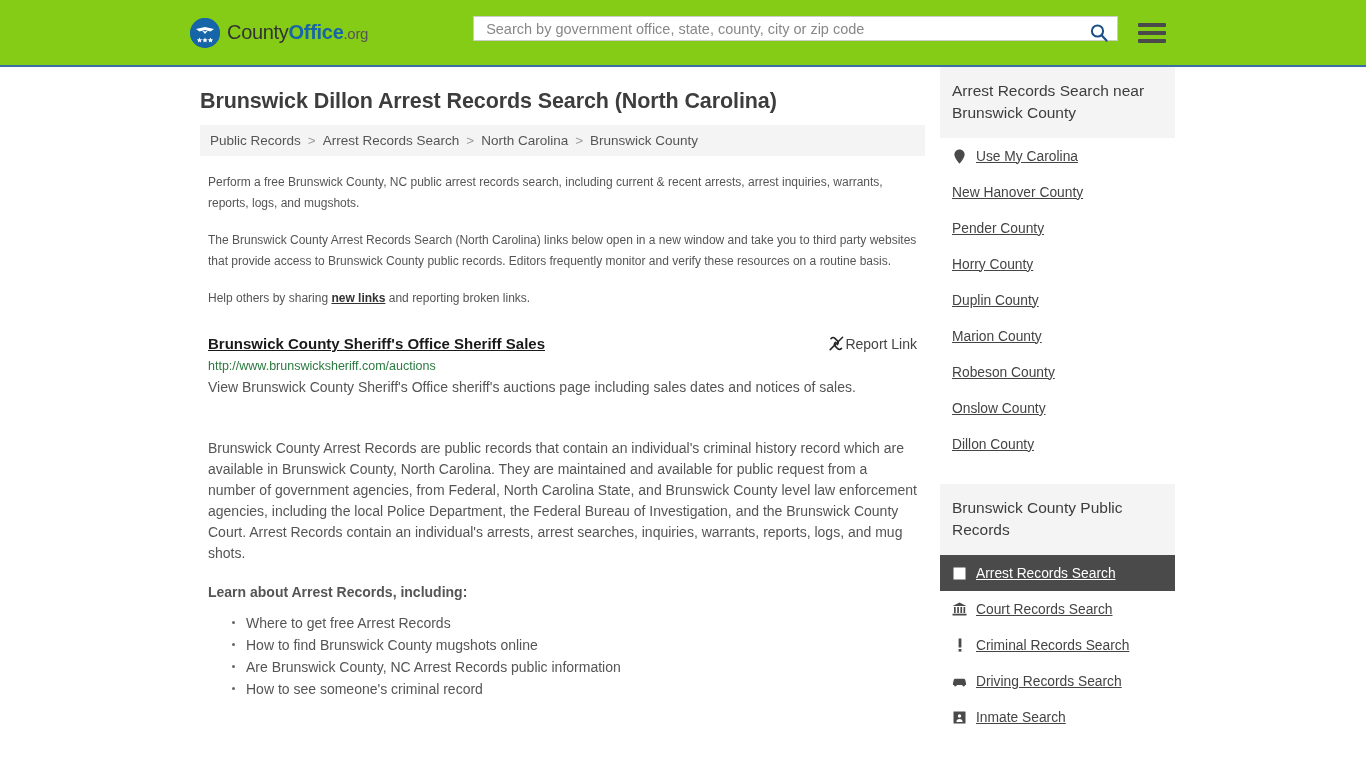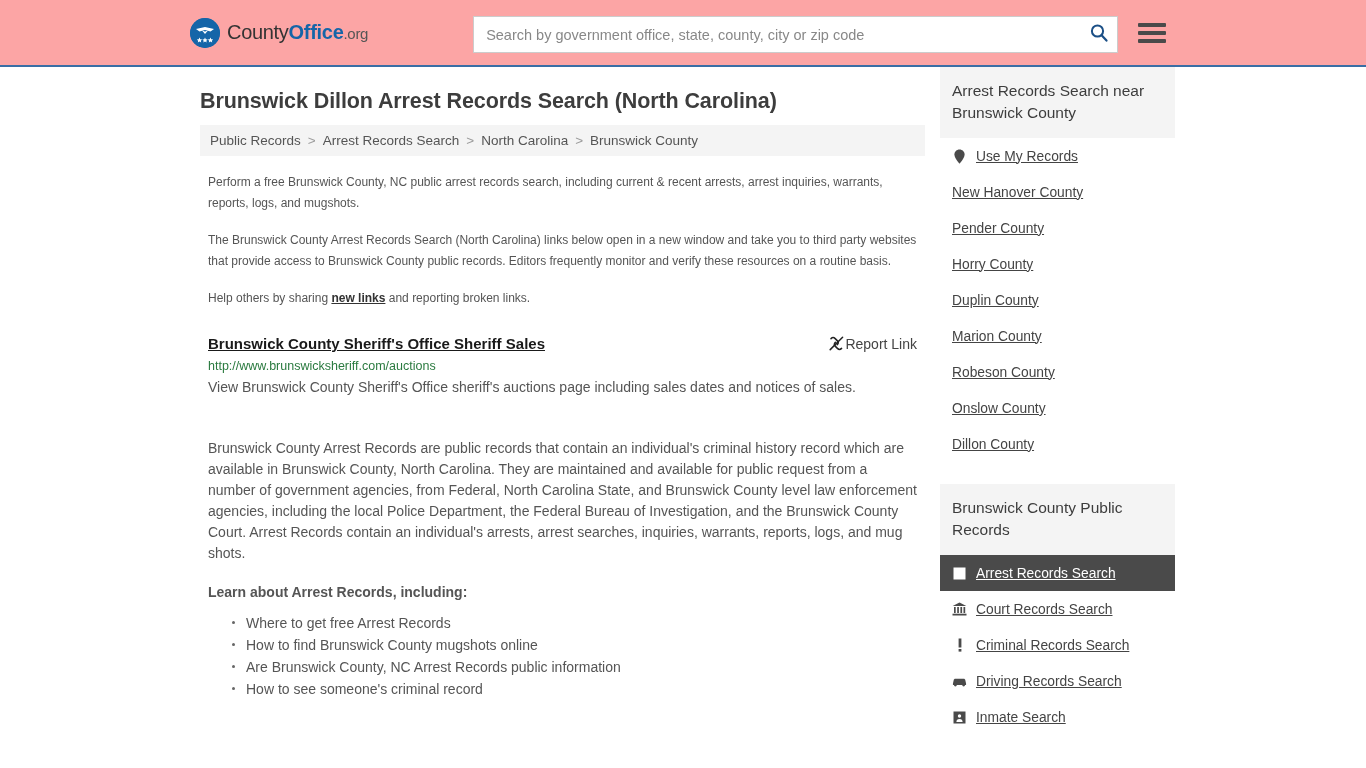--- a/index.html
+++ b/index.html
@@ -8,21 +8,21 @@
     width: 1366px; height: 768px;
     overflow: hidden;
     background: #ffffff;
     font-family: "Liberation Sans", sans-serif;
     -webkit-font-smoothing: antialiased;
   }
 
   
   .site-header {
     height: 67px;
-    background: #fca5a5;
+    background: #84cc16;
     border-bottom: 2px solid #3a6ea5;
     position: relative;
   }
   .header-inner {
     width: 1366px;
     height: 65px;
     display: flex;
     align-items: center;
     padding: 0 190px 0 190px;
   }
@@ -55,21 +55,21 @@
 
   .search-wrap {
     margin-left: 105px;
     width: 645px;
     height: 33px;
     position: relative;
     flex: 0 0 auto;
   }
   .search-input {
     width: 100%;
-    height: 37px;
+    height: 25px;
     border: 1px solid #cccccc;
     background: #ffffff;
     padding: 0 42px 0 12px;
     font-size: 14.5px;
     color: #333;
     font-family: "Liberation Sans", sans-serif;
     outline: none;
   }
   .search-input::placeholder { color: #888888; }
   .search-btn {
@@ -374,21 +374,21 @@
     <div class="side-head">Arrest Records Search near Brunswick County</div>
 
     <div class="side-list">
 
       <div class="side-item">
         <span class="ico">
           <svg width="11" height="15" viewBox="0 0 11 15">
             <path d="M5.5 0.4 C2.6 0.4 0.4 2.6 0.4 5.4 C0.4 9 5.5 14.6 5.5 14.6 C5.5 14.6 10.6 9 10.6 5.4 C10.6 2.6 8.4 0.4 5.5 0.4 Z" fill="#4a4a4a"></path>
           </svg>
         </span>
-        <span class="lbl">Use My Records</span>
+        <span class="lbl">Use My Carolina</span>
       </div>
 
       <div class="side-item plain">
         <span class="lbl">New Hanover County</span>
       </div>
       <div class="side-item plain">
         <span class="lbl">Pender County</span>
       </div>
       <div class="side-item plain">
         <span class="lbl">Horry County</span>

